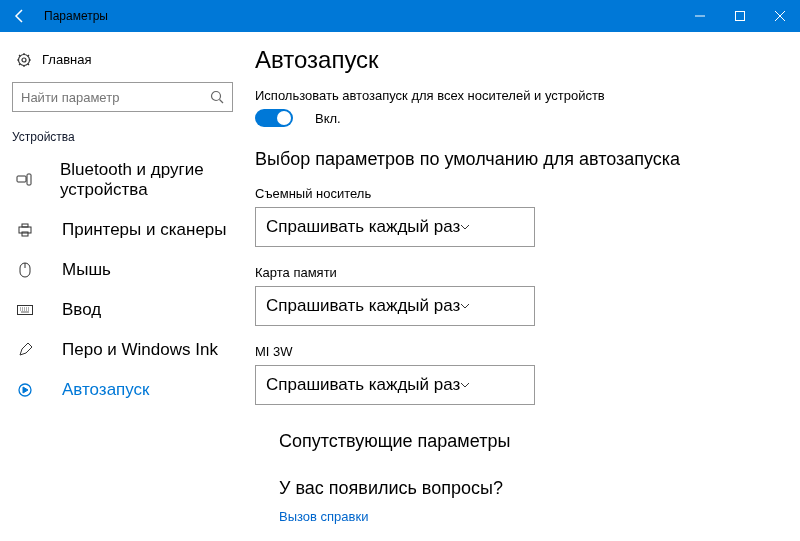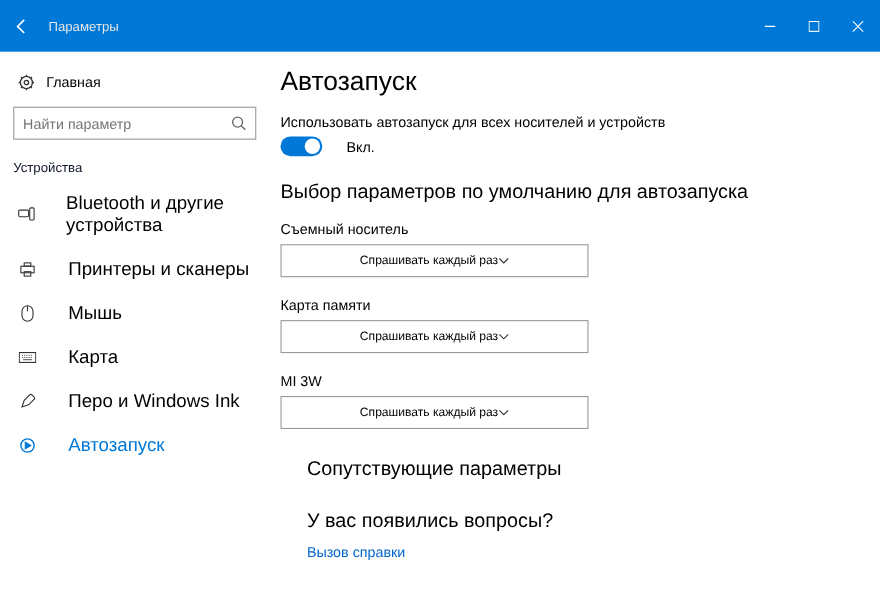--- a/index.html
+++ b/index.html
@@ -1,17 +1,17 @@
 <!DOCTYPE html>
 <html><head>
 <meta charset="utf-8">
 <style>
   * { box-sizing: border-box; margin: 0; padding: 0; }
   html, body { width: 800px; height: 541px; overflow: hidden; font-family: "Segoe UI", Tahoma, sans-serif; background: #fff; color: #000; }
-  .titlebar { height: 47px; background: #0078d7; color: #e5e5e5; display: flex; align-items: center; }
+  .titlebar { height: 32px; background: #0078d7; color: #000000; display: flex; align-items: center; }
   .titlebar .back { width: 40px; height: 100%; display: flex; align-items: center; justify-content: center; }
   .titlebar .title { font-size: 12px; flex: 0 0 auto; padding-left: 4px; }
   .titlebar .spacer { flex: 1; }
   .titlebar .ctrl { width: 40px; height: 100%; display: flex; align-items: center; justify-content: center; }
   .body { display: flex; height: calc(541px - 32px); }
   .sidebar { width: 245px; padding: 12px 8px 8px 8px; }
   .home { display: flex; align-items: flex-start; gap: 10px; padding: 8px; font-size: 13px; margin-bottom: 6px; }
   .search { display: flex; align-items: center; justify-content: space-between; border: 1px solid #999; background: #fff; height: 30px; padding: 0 8px; margin: 0 4px 14px 4px; gap: 12px; }
   .search input { border: none; outline: none; font-size: 13px; flex: 1; color: #666; background: transparent; }
   .cat { font-size: 12px; color: #0f172a; padding: 4px 8px 6px 4px; }
@@ -22,21 +22,21 @@
   .main { flex: 1; padding: 14px 30px 0 10px; overflow: hidden; }
   h1 { font-size: 24px; font-weight: 400; margin-bottom: 14px; }
   .sub { font-size: 13px; margin-bottom: 6px; }
   .toggle-row { display: flex; align-items: center; gap: 22px; margin-bottom: 22px; }
   .toggle { width: 38px; height: 18px; border-radius: 9px; background: #0078d7; position: relative; }
   .toggle::after { content: ""; position: absolute; right: 2px; top: 2px; width: 14px; height: 14px; border-radius: 50%; background: #fff; }
   .toggle-label { font-size: 13px; }
   h2 { font-size: 18px; font-weight: 400; margin-bottom: 16px; }
   .field { margin-bottom: 18px; }
   .field-label { font-size: 13px; margin-bottom: 6px; }
-  .select { width: 280px; height: 30px; border: 1px solid #999; display: flex; align-items: center; justify-content: center; padding: 0 10px; font-size: 11px; background: #fff; }
+  .select { width: 280px; height: 40px; border: 1px solid #999; display: flex; align-items: center; justify-content: flex-start; padding: 0 10px; font-size: 17px; background: #fff; }
   .link { color: #0066cc; font-size: 13px; margin-top: 6px; cursor: default; }
   .section { margin-top: 26px; margin-left: 24px; }
   .section h2 { margin-bottom: 10px; }
   svg { display: block; }
 </style>
 </head>
 <body>
 
 <div class="titlebar">
   <div class="back">
@@ -112,21 +112,21 @@
         </span>
       <span>Мышь</span>
     </div>
     <div class="nav-item">
       <span class="ic">
           <svg width="16" height="10" viewBox="0 0 16 10">
             <rect x="0.5" y="0.5" width="15" height="9" stroke="#333" fill="none"></rect>
             <path d="M3 3h1M5 3h1M7 3h1M9 3h1M11 3h1M3 5h1M5 5h1M7 5h1M9 5h1M11 5h1M4 7h8" stroke="#333" stroke-width="0.8"></path>
           </svg>
         </span>
-      <span>Карта</span>
+      <span>Ввод</span>
     </div>
     <div class="nav-item">
       <span class="ic">
           <svg width="14" height="14" viewBox="0 0 14 14">
             <path d="M2 12 L4 6 L10 0 L14 4 L8 10 L2 12 Z" stroke="#333" fill="none" stroke-width="1"></path>
           </svg>
         </span>
       <span>Перо и Windows Ink</span>
     </div>
     <div class="nav-item active">

